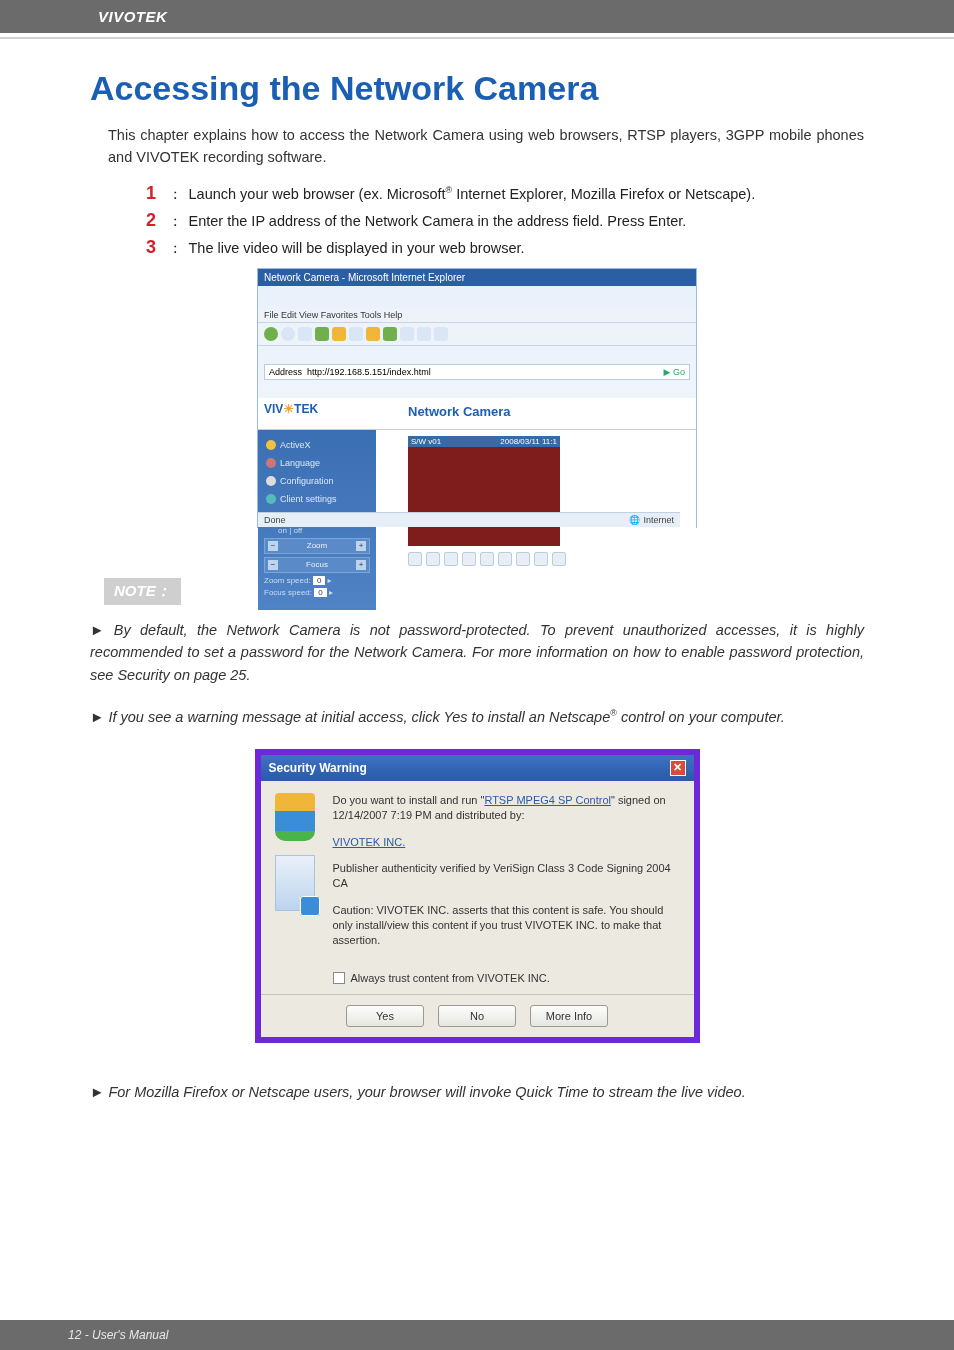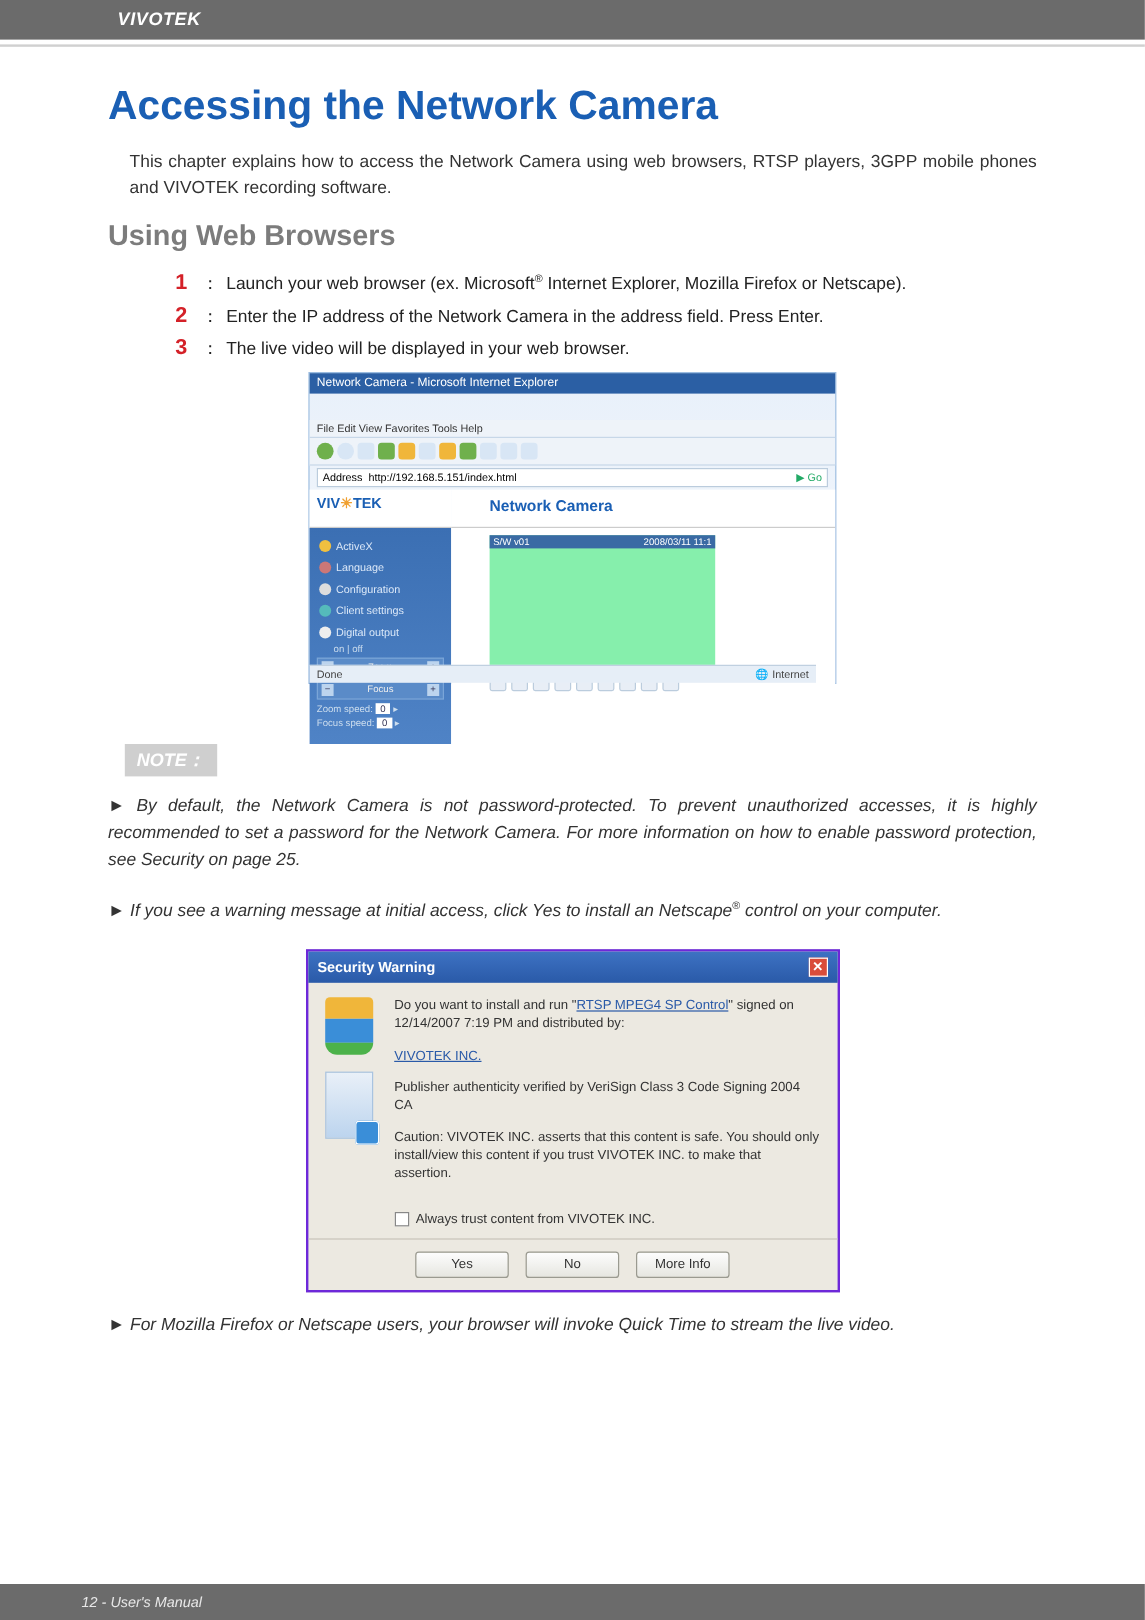--- a/index.html
+++ b/index.html
@@ -97,34 +97,34 @@
   }
   .ss1-toolbar {
     background: #eef3f9;
     padding: 4px 6px;
     border-bottom: 1px solid #c7d7e8;
     display: flex;
     align-items: center;
     gap: 3px;
   }
   .ss1-tb-btn { width: 14px; height: 14px; border-radius: 3px; background: #d8e6f5; display:inline-block; }
-  .ss1-addr { background:#fff; border:1px solid #bcd; font-size:9px; padding:2px 4px; margin:2px 6px; display:flex; justify-content:space-between;}
+  .ss1-addr { background:#fff; border:1px solid #bcd; font-size:9px; padding:2px 4px; margin:18px 6px; display:flex; justify-content:space-between;}
   .ss1-body { display:flex; height: 180px; }
   .ss1-side {
     width: 118px;
     background: linear-gradient(#3b6fb3,#4f83c6);
     padding: 6px;
   }
   .ss1-brand { background:#fff; color:#1a5fb4; font-weight:bold; font-size:12px; padding:4px 6px; border-bottom:1px solid #ccc;}
   .ss1-main { flex:1; background:#fff; padding: 6px; }
   .ss1-camtitle { color:#1a5fb4; font-weight:bold; font-size:13px; margin:2px 0 6px 26px; }
   .ss1-side-item { color:#dbe8f8; font-size:9px; padding:4px 2px; display:flex; align-items:center; gap:4px;}
   .ss1-side-icon { width:10px; height:10px; background:#f0c040; border-radius:50%; display:inline-block;}
   .ss1-video {
-    width: 188px; height: 110px; background: #86efac; margin-left: 26px; position:relative;
+    width: 152px; height: 110px; background: #7f1d1d; margin-left: 26px; position:relative;
   }
   .ss1-video-top { background:#3a6aa4; color:#fff; font-size:8px; display:flex; justify-content:space-between; padding:1px 3px;}
   .ss1-ctrl { margin:6px 0 0 26px; display:flex; gap:4px;}
   .ss1-ctrl-btn { width:14px; height:14px; background:#e8eef6; border:1px solid #bcd; border-radius:2px;}
   .ss1-status { position:absolute; bottom:0; left:0; right:16px; background:#e6eef7; border-top:1px solid #c0d0e0; font-size:9px; color:#444; padding:2px 6px; display:flex; justify-content:space-between;}
   .ss1-sidectl { background:#5a8bc8; border:1px solid #7aa5d8; font-size:8px; color:#eee; padding:2px 3px; margin-top:3px; display:flex; justify-content:space-between; align-items:center;}
   .ss1-sidectl .pm { background:#bcd4ee; color:#335; width:10px; height:10px; display:inline-flex; align-items:center; justify-content:center; font-size:8px;}
 
   .note-label {
     display: inline-block;
@@ -141,22 +141,22 @@
     font-size: 14.5px;
     color: #333;
     line-height: 1.55;
     text-align: justify;
     margin: 0 0 20px 0;
   }
   .arrow { font-style: normal; }
 
   .dialog {
     width: 445px;
-    margin: 10px auto 16px auto;
-    border: 2px solid #6d28d9;
+    margin: 10px auto 38px auto;
+    border: 6px solid #6d28d9;
     background: #ece9e1;
     font-size: 11px;
     color: #333;
   }
   .dlg-title {
     background: linear-gradient(#3d72c3,#2a5aa8);
     color: #fff;
     font-weight: bold;
     font-size: 12px;
     padding: 5px 8px;
@@ -206,21 +206,20 @@
 <body>
 
 <div class="page">
   <div class="header-bar">VIVOTEK</div>
   <div class="divider"></div>
 
   <div class="content">
     <h1 class="main-title">Accessing the Network Camera</h1>
     <p class="intro">This chapter explains how to access the Network Camera using web browsers, RTSP players, 3GPP mobile phones and VIVOTEK recording software.</p>
 
-    <h2 class="section-title">Using Web Browsers</h2>
 
     <div class="steps">
       <div class="step-line">
         <span class="step-num">1</span>
         <span class="step-sep">：</span>
         <span>
           <span>Launch your web browser (ex. Microsoft</span><span class="regmark">®</span><span> Internet Explorer, Mozilla Firefox or Netscape).</span>
         </span>
       </div>
       <div class="step-line">

